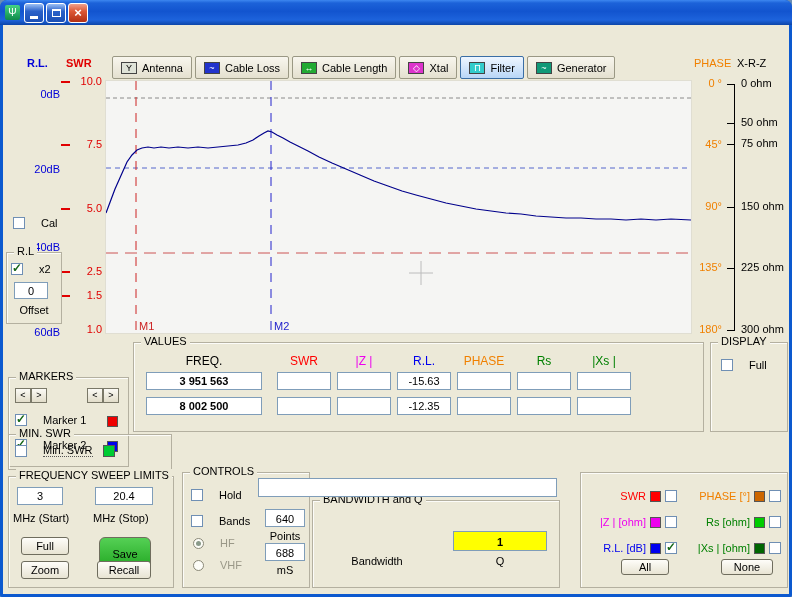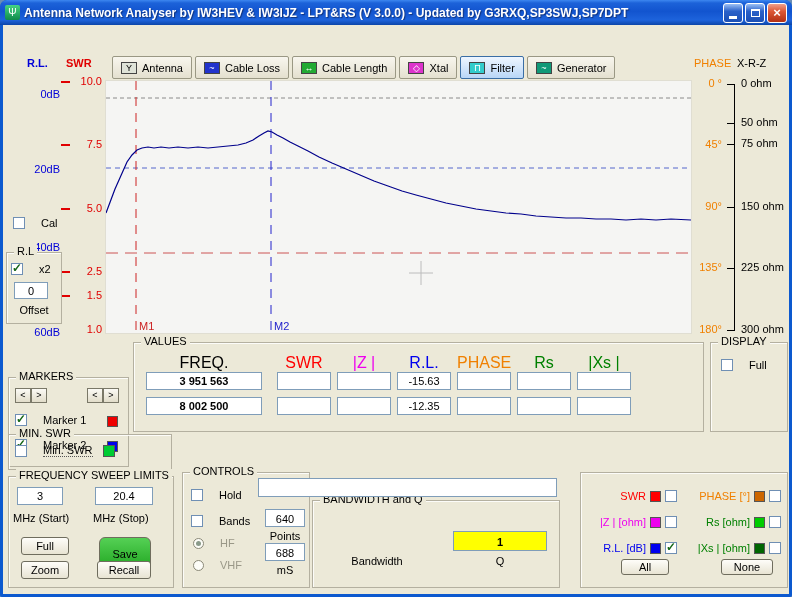--- a/index.html
+++ b/index.html
@@ -48,40 +48,39 @@
   .ohm-tick{position:absolute;left:741px;width:48px;color:#000;font-size:11px;}
   .ohm-mark{position:absolute;left:727px;width:8px;height:1px;background:#000;}
   .xrz-line{position:absolute;left:734px;top:84px;width:1px;height:247px;background:#000;}
   
   .toolbar{position:absolute;left:112px;top:56px;display:flex;gap:3px;}
   .tb-btn{height:23px;display:flex;align-items:center;gap:5px;padding:0 8px;font-size:11px;
     background:linear-gradient(#f8f6ee,#e4e0cf);border:1px solid #9a9884;border-radius:2px;font-family:"Liberation Sans",sans-serif;}
   .tb-btn.active{background:linear-gradient(#eef6ff,#b9d6f7);border:1px solid #3a6ea5;}
   .tb-icon{width:16px;height:12px;border:1px solid #444;box-sizing:border-box;font-size:9px;line-height:10px;text-align:center;flex:none;}
   
-  .vhead{position:absolute;top:11px;text-align:center;font-size:16px;white-space:nowrap;}
+  .vhead{position:absolute;top:11px;text-align:center;font-size:12px;white-space:nowrap;}
   .vfield{position:absolute;height:18px;background:#fff;border:1px solid #7f9db9;box-sizing:border-box;
     text-align:center;line-height:16px;font-size:11px;}
   .vfield.freq{font-weight:bold;}
   
   .trace-item{position:absolute;display:flex;align-items:center;gap:4px;height:14px;}
   .tlabel{flex:1;text-align:right;white-space:nowrap;font-size:11px;}
   .mini-btn{width:16px;height:15px;background:linear-gradient(#fbfaf5,#e2ddca);border:1px solid #7a7868;
     font-size:9px;line-height:13px;text-align:center;box-sizing:border-box;}
   .pair{position:absolute;display:flex;}
   .offset-lbl{position:absolute;text-align:center;}
 </style>
 </head>
 <body>
 
 <div class="window">
 
   <div class="titlebar">
     <span class="app-icon">Ψ</span>
-    <span class="title-text">Antenna Network Analyser by IW3HEV &amp; IW3IJZ - LPT&amp;RS (V 3.0.0) - Updated by G3RXQ,SP3SWJ,SP7DPT</span>
     <span class="win-btns">
       <span class="win-btn blue">
           <span class="glyph-min"></span>
         </span>
       <span class="win-btn blue">
           <span class="glyph-max"></span>
         </span>
       <span class="win-btn red">
           <span class="glyph-close">×</span>
         </span>

